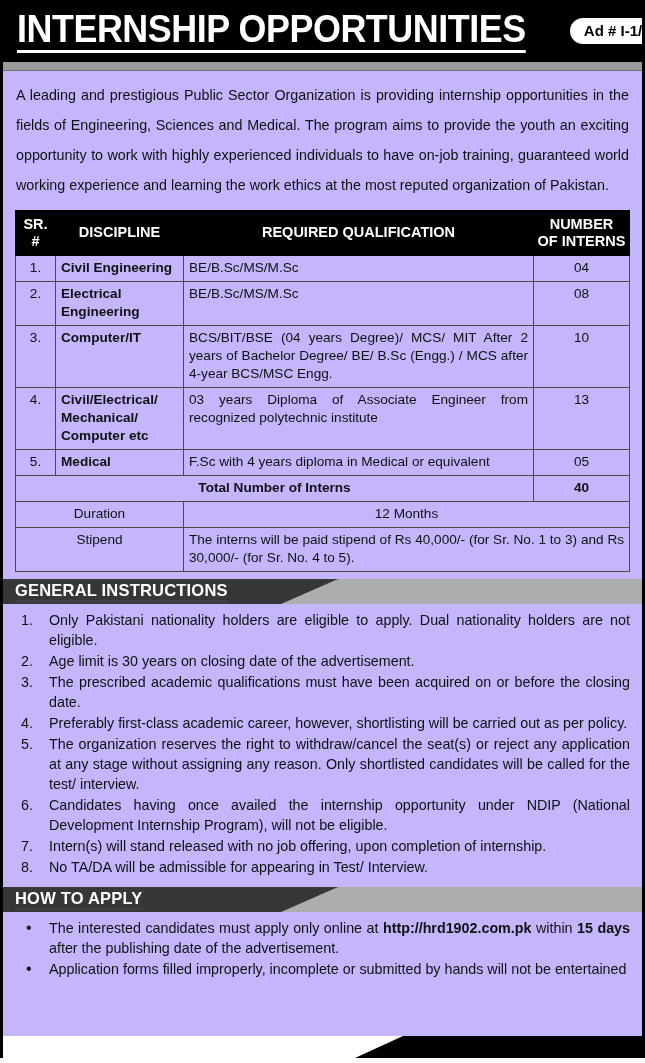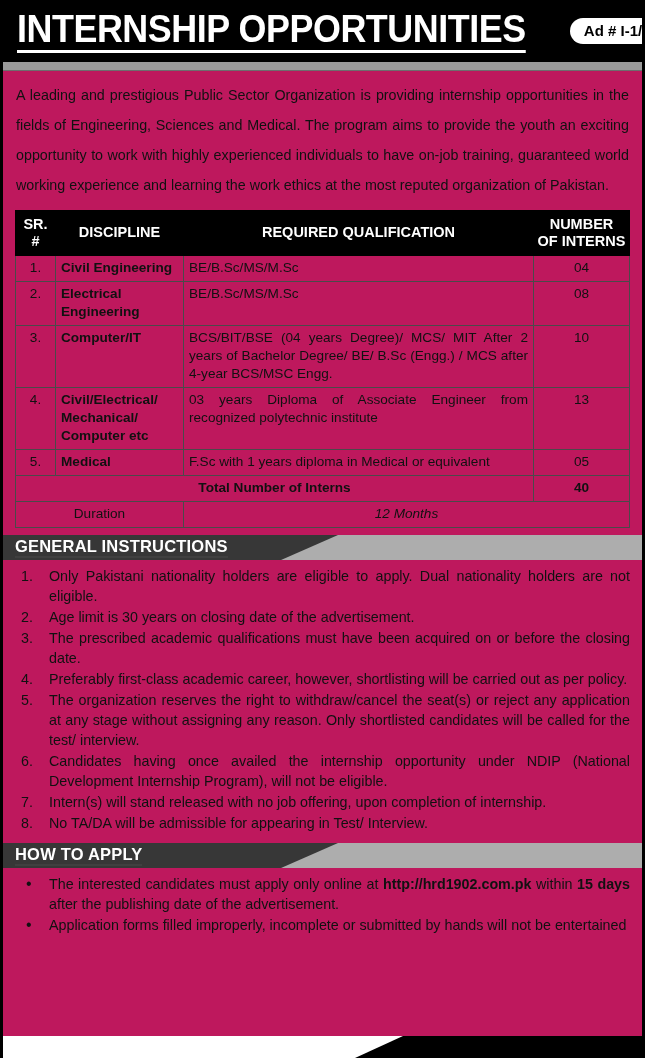--- a/index.html
+++ b/index.html
@@ -9,21 +9,21 @@
     width: 645px;
     height: 1063px;
     background: #ffffff;
     font-family: "Liberation Sans", "DejaVu Sans", sans-serif;
   }
 
   #page {
     position: relative;
     width: 645px;
     height: 1058px;
-    background: #be185d;
+    background: #c4b5fd;
     overflow: hidden;
     border-left: 3px solid #000;
     border-right: 3px solid #000;
   }
 
   
   .title-band {
     position: relative;
     height: 62px;
     background: #000000;
@@ -110,21 +110,20 @@
     text-align: center;
     font-size: 14.2px;
     padding: 4px 5px 5px 5px;
   }
   .row-kv td.kv-key {
     font-weight: normal;
     text-align: center;
   }
   .row-kv td.kv-val {
     text-align: center;
-    font-style: italic;
   }
   .row-kv td.kv-val.left { text-align: justify; }
 
   
   .band {
     position: relative;
     height: 25px;
     margin-top: 7px;
     background: #adadad;
     overflow: hidden;
@@ -247,30 +246,34 @@
         </tr>
         <tr>
           <td class="c-sr">4.</td>
           <td class="c-disc">Civil/Electrical/ Mechanical/ Computer etc</td>
           <td class="c-qual">03 years Diploma of Associate Engineer from recognized polytechnic institute</td>
           <td class="c-num">13</td>
         </tr>
         <tr>
           <td class="c-sr">5.</td>
           <td class="c-disc">Medical</td>
-          <td class="c-qual">F.Sc with 1 years diploma in Medical or equivalent</td>
+          <td class="c-qual">F.Sc with 4 years diploma in Medical or equivalent</td>
           <td class="c-num">05</td>
         </tr>
         <tr class="row-total">
           <td colspan="3">Total Number of Interns</td>
           <td class="c-num">40</td>
         </tr>
         <tr class="row-kv">
           <td colspan="2" class="kv-key">Duration</td>
           <td colspan="2" class="kv-val">12 Months</td>
+        </tr>
+        <tr class="row-kv">
+          <td colspan="2" class="kv-key">Stipend</td>
+          <td colspan="2" class="kv-val left">The interns will be paid stipend of Rs 40,000/- (for Sr. No. 1 to 3) and Rs 30,000/- (for Sr. No. 4 to 5).</td>
         </tr>
       </tbody>
     </table>
   </div>
 
   <div class="band">
     <div class="dark"></div>
     <div class="band-label">GENERAL INSTRUCTIONS</div>
   </div>
 

